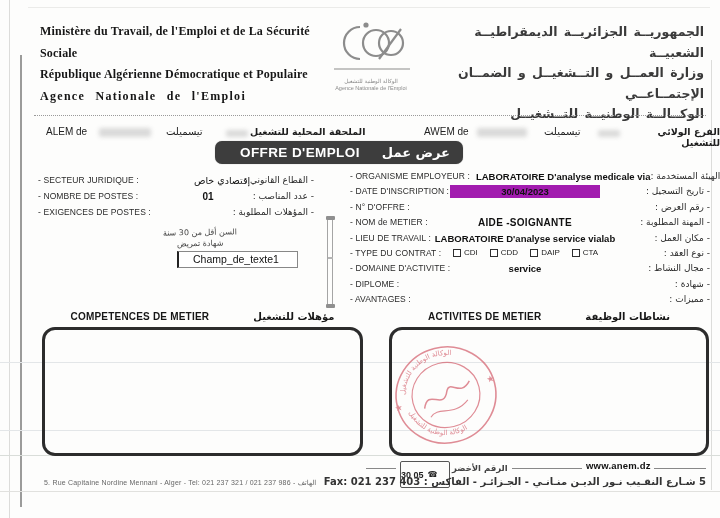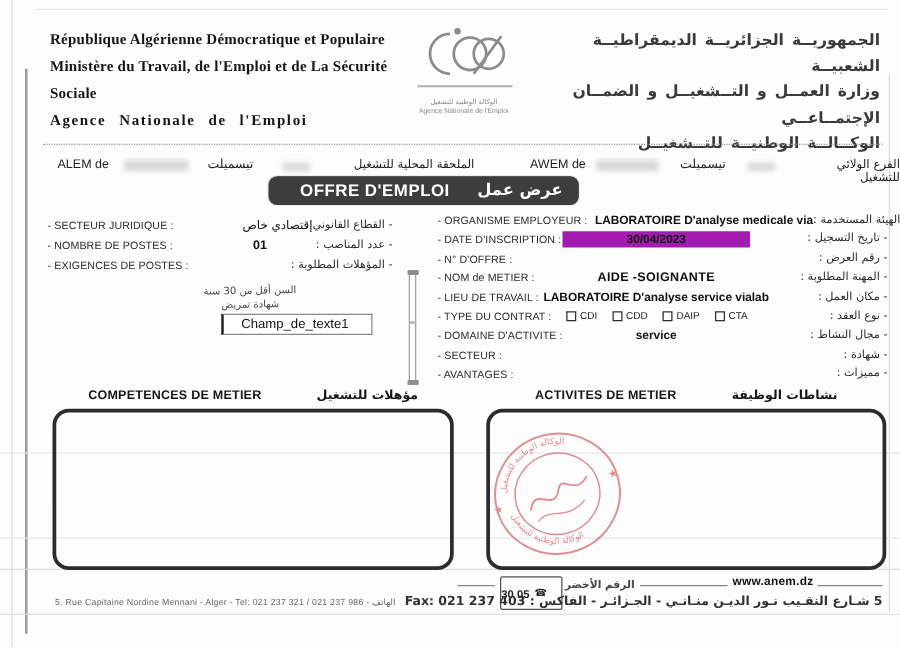--- a/index.html
+++ b/index.html
@@ -26,21 +26,21 @@
   .hdr-ar { left:418px; top:22px; width:286px; font-weight:bold; font-size:12.5px;
             line-height:20.5px; color:#3a3a3a; word-spacing:2px; }
   .logo-wrap { left:326px; top:14px; width:90px; text-align:center; }
   .logo-cap { font-size:5.5px; color:#8a8a8a; line-height:7px; }
 
   .rule-dot { left:34px; top:115px; width:672px; border-top:1px dotted #9a9a9a; }
 
   
   .off-lbl { font-size:10px; color:#222; }
   .off-ar  { font-size:10px; color:#222; }
-  .off-name { font-size:9.5px; font-weight:normal; color:#1d1d1d;margin-left:33px; }
+  .off-name { font-size:9.5px; font-weight:bold; color:#1d1d1d; }
   .redact { position:absolute; background:#bdbdbd; filter:blur(2px); opacity:.55; border-radius:2px; }
 
   
   .banner { left:215px; top:141px; width:248px; height:23px; background:#3d3d3d;
             border-radius:7px; display:flex; align-items:center; justify-content:space-between;
             padding:0 13px 0 25px; color:#fff; box-shadow:0 0 1px rgba(0,0,0,.4); }
   .banner .fr { font-weight:bold; font-size:13.5px; letter-spacing:.4px; }
   .banner .arb { font-weight:bold; font-size:13px; }
 
   
@@ -97,22 +97,22 @@
 <div class="edge-v" style="left:9px;top:0;height:518px"></div>
 <div class="edge-dark" style="left:20px;top:55px;height:452px"></div>
 <div class="hairline" style="left:28px;top:7px;width:682px;background:#ebebe9"></div>
 <div class="edge-v" style="left:711px;top:60px;height:430px"></div>
 <div class="hairline" style="left:0;top:362px;width:720px"></div>
 <div class="hairline" style="left:0;top:430px;width:720px"></div>
 <div class="hairline" style="left:0;top:455px;width:720px;background:#d9ddd9"></div>
 <div class="hairline" style="left:0;top:491px;width:720px;background:#e1e1de"></div>
 
 <div class="abs hdr-fr">
+  <div>Ministère du Travail, de l'Emploi et de La Sécurité Sociale</div>
   <div>République Algérienne Démocratique et Populaire</div>
-  <div>Ministère du Travail, de l'Emploi et de La Sécurité Sociale</div>
   <div class="l3">Agence Nationale de l'Emploi</div>
 </div>
 
 <div class="abs logo-wrap">
   <svg width="86" height="60" viewBox="0 0 86 60">
     <g fill="none" stroke="#8c8c8c" stroke-width="2.2">
       <path d="M32 13 A15.5 15.5 0 1 0 32 45"></path>
       <circle cx="48" cy="29" r="13"></circle>
       <circle cx="63" cy="29" r="12"></circle>
       <path d="M73 15 L51 45"></path>
@@ -222,21 +222,21 @@
     </span>
   </span>
   <span class="al ar">- نوع العقد :</span>
 </div>
 <div class="rrow" style="top:261px">
   <span class="fl">- DOMAINE D'ACTIVITE :</span>
   <span class="val vcenter" style="left:110px;width:130px;font-size:9.5px">service</span>
   <span class="al ar">- مجال النشاط :</span>
 </div>
 <div class="rrow" style="top:277px">
-  <span class="fl">- SECTEUR :</span>
+  <span class="fl">- DIPLOME :</span>
   <span class="al ar">- شهادة :</span>
 </div>
 <div class="rrow" style="top:292px">
   <span class="fl">- AVANTAGES :</span>
   <span class="al ar">- مميزات :</span>
 </div>
 
 <div class="sechdr" style="left:42px;width:321px">
   <span class="fr">COMPETENCES DE METIER</span>
   <span class="arb ar">مؤهلات للتشغيل</span>

